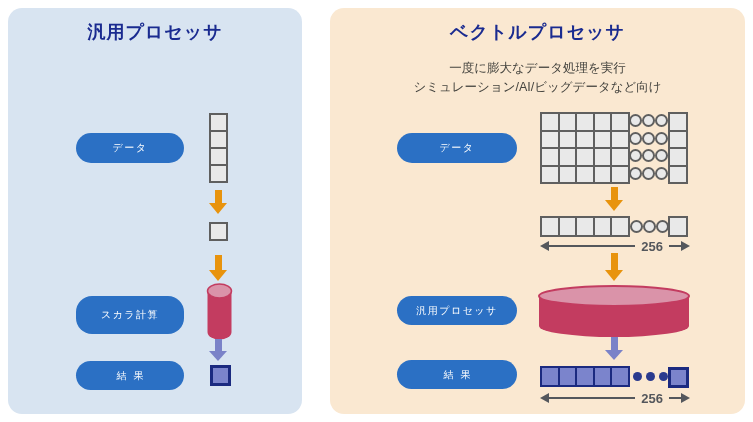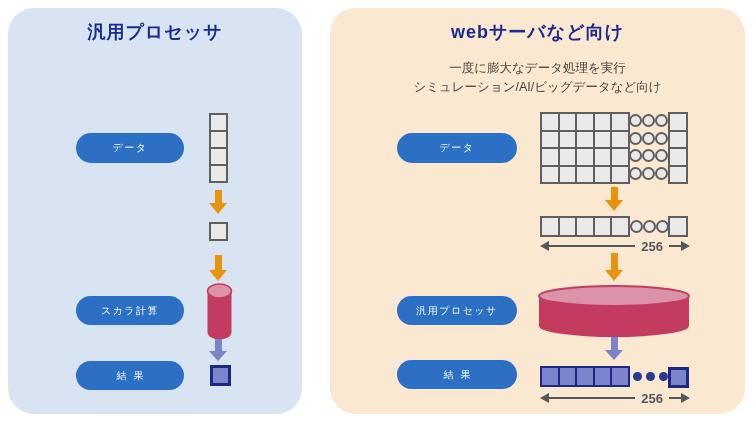--- a/index.html
+++ b/index.html
@@ -9,21 +9,21 @@
     --cell_fill:#e9e9e9; --cell_border:#5f5f5f;
     --arrow_orange:#e8930d; --arrow_purple:#7a82c8;
     --cylinder_body:#c33c60; --cylinder_top:#da93a9;
     --result_fill:#7b84cc; --result_border:#1b2a80; --result_dot:#2a3a8e;
     --range_gray:#54575c;
   }
   *{margin:0;padding:0;box-sizing:content-box;}
   html,body{width:753px;height:422px;background:var(--page_bg);
     font-family:"Liberation Sans",sans-serif;overflow:hidden;}
   .canvas{position:relative;width:753px;height:422px;}
-  .panel{position:absolute;top:8px;height:406px;border-radius:26px;}
+  .panel{position:absolute;top:8px;height:406px;border-radius:14px;}
   .panel.left{left:8px;width:294px;background:var(--left_panel_bg);}
   .panel.right{left:330px;width:415px;background:var(--right_panel_bg);}
   .panel-title{position:absolute;top:12px;left:0;width:100%;text-align:center;
     font-size:18px;font-weight:bold;color:var(--title_navy);letter-spacing:1px;}
   .panel-sub{position:absolute;top:51px;left:0;width:100%;text-align:center;
     font-size:12.5px;line-height:19px;color:var(--subtitle_gray);}
   .pill{position:absolute;background:var(--pill_blue);color:var(--pill_text);
     border-radius:16px;display:flex;align-items:center;justify-content:center;
     font-size:10px;letter-spacing:1.5px;}
   .pill.spaced{letter-spacing:7px;text-indent:7px;}
@@ -97,34 +97,34 @@
     <div class="arrow orange" style="left:201px;top:247px;">
       <div class="shaft" style="height:15px;"></div>
         <div class="head"></div>
     </div>
 
     <svg class="cyl" style="left:198px;top:275px;" width="27" height="58" viewBox="0 0 27 58">
       <path d="M1.5,8 L1.5,49 A12,7.5 0 0 0 25.5,49 L25.5,8 Z" fill="var(--cylinder_body)"></path>
       <ellipse cx="13.5" cy="8" rx="12" ry="7" fill="var(--cylinder_top)" stroke="var(--cylinder_body)" stroke-width="1.5"></ellipse>
     </svg>
 
-    <div class="pill" style="left:68px;top:288px;width:108px;height:29px;">スカラ計算</div>
+    <div class="pill" style="left:68px;top:288px;width:108px;height:38px;">スカラ計算</div>
 
     <div class="arrow purple" style="left:201px;top:331px;">
       <div class="shaft" style="height:12px;"></div>
         <div class="head"></div>
     </div>
 
     <div class="pill spaced" style="left:68px;top:353px;width:108px;height:29px;">結果</div>
 
     <div class="single res" style="left:202px;top:357px;"></div>
   </section>
 
   <section class="panel right">
-    <h2 class="panel-title">webサーバなど向け</h2>
+    <h2 class="panel-title">ベクトルプロセッサ</h2>
     <div class="panel-sub">
       <div>一度に膨大なデータ処理を実行</div>
       <div>シミュレーション/AI/ビッグデータなど向け</div>
     </div>
 
     <div class="pill" style="left:67px;top:125px;width:120px;height:30px;">データ</div>
 
     <div class="cells grid5x4" style="left:210px;top:104px;">
         <i></i>
         <i></i>

